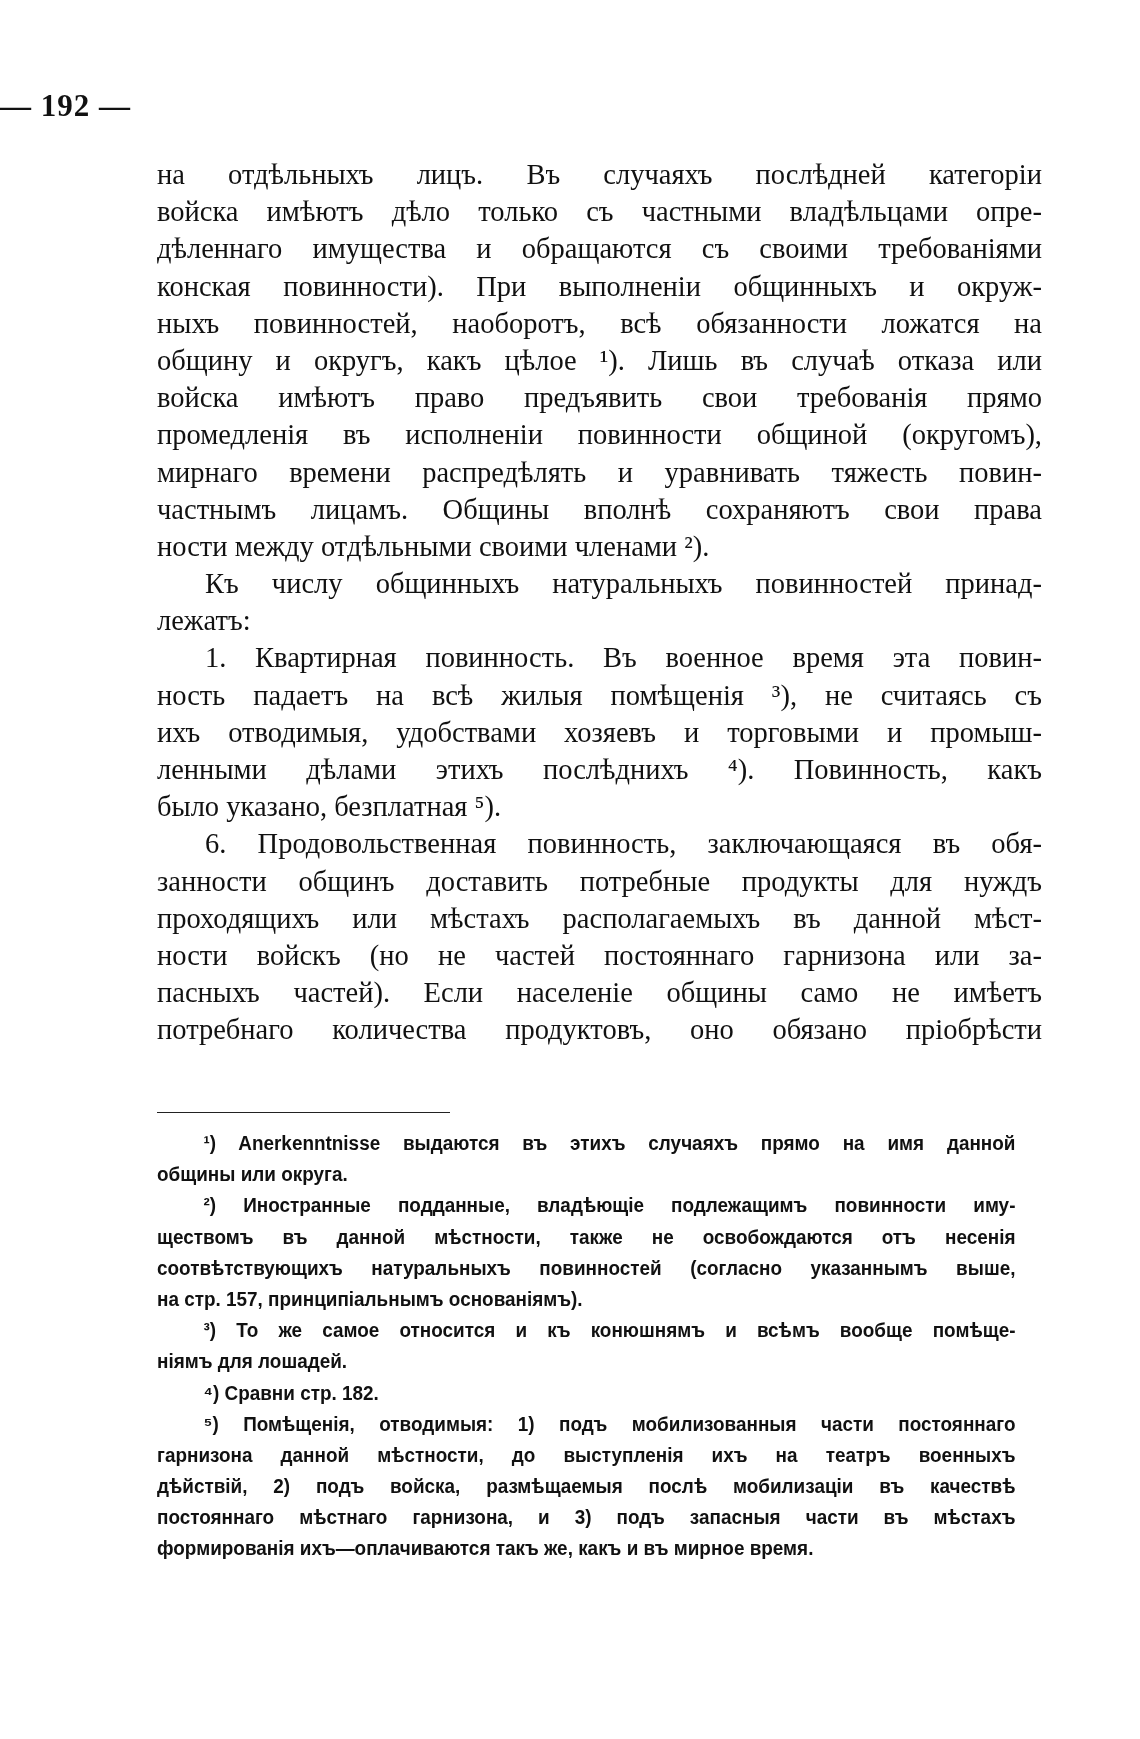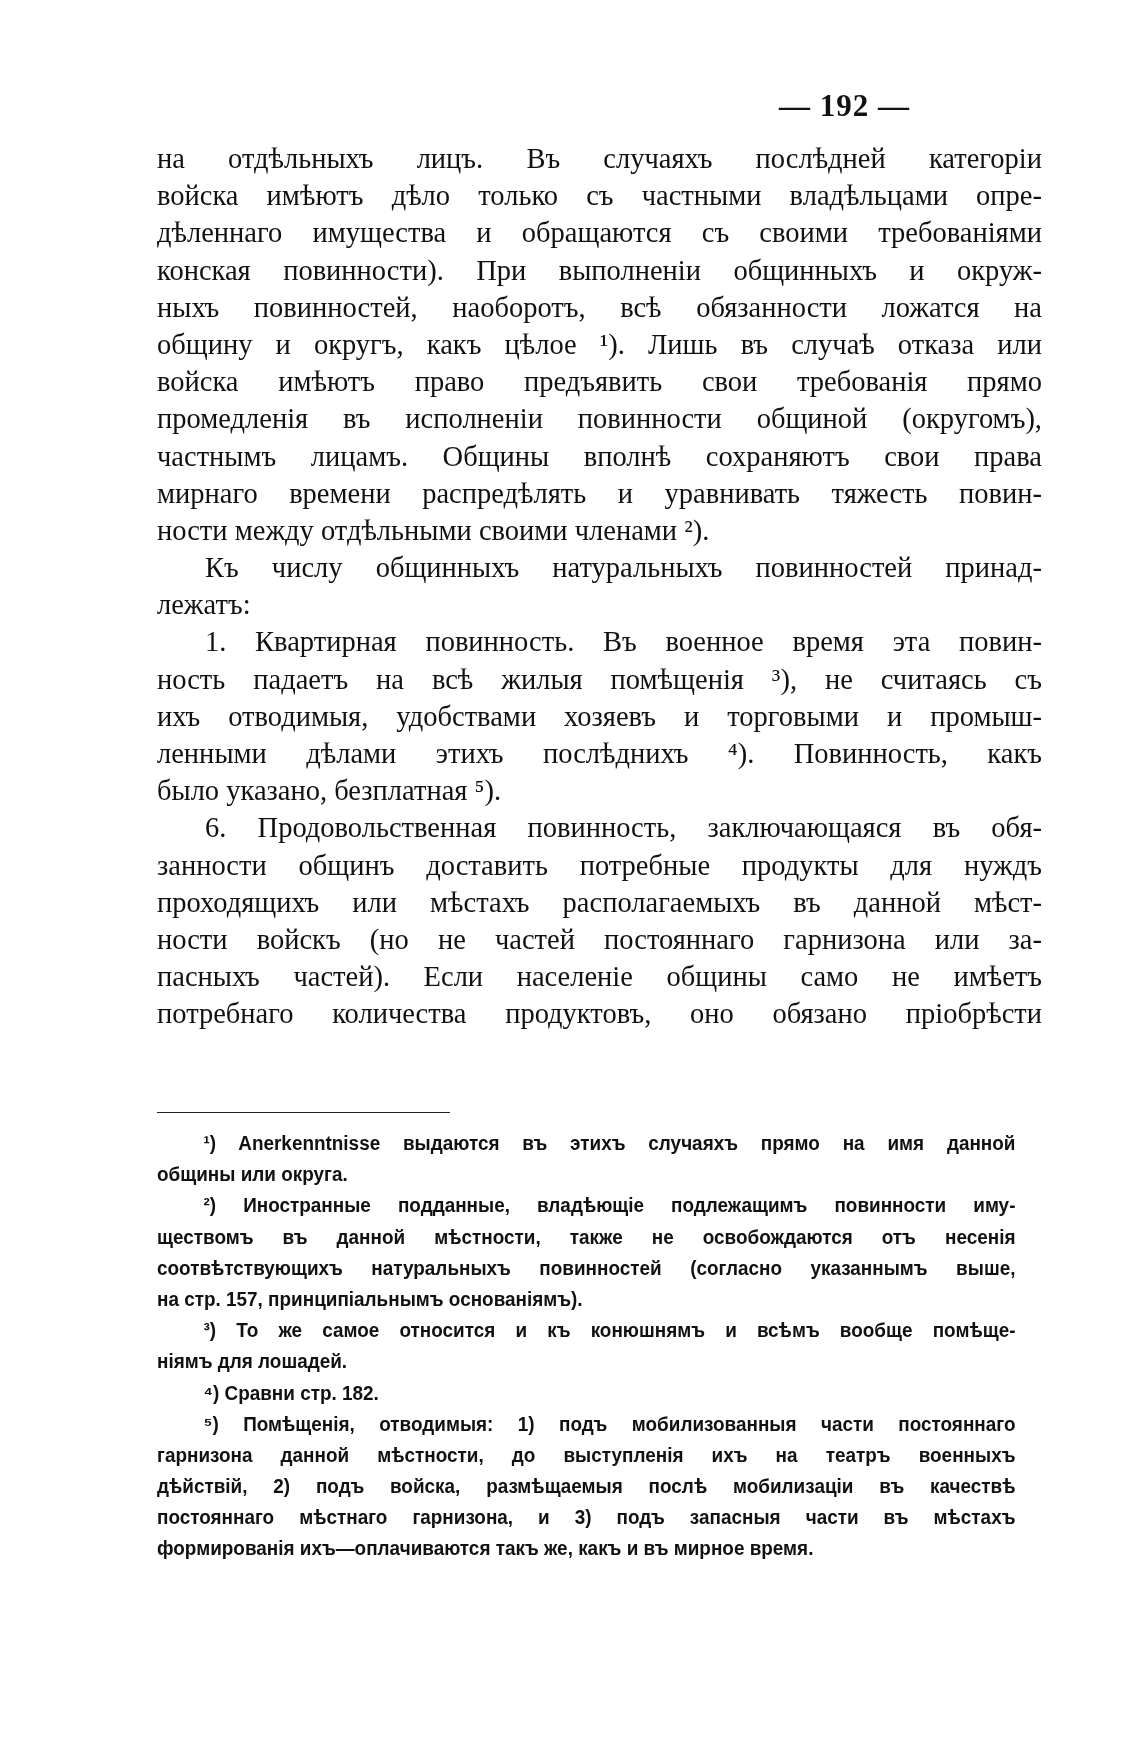--- a/index.html
+++ b/index.html
@@ -1,23 +1,23 @@
 <!DOCTYPE html>
 <html><head>
   <meta charset="utf-8">
   <style>
     html, body { margin: 0; padding: 0; background: #ffffff; }
     body { width: 1140px; height: 1739px; position: relative; overflow: hidden; color: #111; }
     .page-number {
       position: absolute; left: 0; width: 910px; top: 88px;
-      text-align: right; font-family: "Liberation Serif", serif;
+      text-align: left; font-family: "Liberation Serif", serif;
       font-size: 31px; font-weight: bold; letter-spacing: 1px;
     }
     .main {
-      position: absolute; left: 157px; top: 140px; width: 885px;
+      position: absolute; left: 157px; top: 156px; width: 885px;
       font-family: "Liberation Serif", serif; font-size: 28.5px;
       line-height: 37.2px;
     }
     .line { display: block; text-align: justify; text-align-last: justify; white-space: nowrap; height: 37.2px; }
     .line.last { text-align-last: left; }
     .line.indent { padding-left: 48px; }
     .line .inner { display: inline-block; width: 100%; text-align: justify; text-align-last: justify; white-space: normal; }
     .line.last .inner { text-align-last: left; }
     .rule {
       position: absolute; left: 157px; top: 1112px; width: 293px; height: 0;
@@ -38,22 +38,22 @@
 
 <div class="main" id="main-text">
     <div class="line"><span class="inner">на отдѣльныхъ лицъ. Въ случаяхъ послѣдней категоріи</span></div>
     <div class="line"><span class="inner">войска имѣютъ дѣло только съ частными владѣльцами опре-</span></div>
     <div class="line"><span class="inner">дѣленнаго имущества и обращаются съ своими требованіями</span></div>
     <div class="line"><span class="inner">конская повинности). При выполненіи общинныхъ и окруж-</span></div>
     <div class="line"><span class="inner">ныхъ повинностей, наоборотъ, всѣ обязанности ложатся на</span></div>
     <div class="line"><span class="inner">общину и округъ, какъ цѣлое ¹). Лишь въ случаѣ отказа или</span></div>
     <div class="line"><span class="inner">войска имѣютъ право предъявить свои требованія прямо</span></div>
     <div class="line"><span class="inner">промедленія въ исполненіи повинности общиной (округомъ),</span></div>
+    <div class="line"><span class="inner">мирнаго времени распредѣлять и уравнивать тяжесть повин-</span></div>
     <div class="line"><span class="inner">частнымъ лицамъ. Общины вполнѣ сохраняютъ свои права</span></div>
-    <div class="line"><span class="inner">мирнаго времени распредѣлять и уравнивать тяжесть повин-</span></div>
     <div class="line last"><span class="inner">ности между отдѣльными своими членами ²).</span></div>
     <div class="line indent"><span class="inner">Къ числу общинныхъ натуральныхъ повинностей принад-</span></div>
     <div class="line last"><span class="inner">лежатъ:</span></div>
     <div class="line indent"><span class="inner">1. Квартирная повинность. Въ военное время эта повин-</span></div>
     <div class="line"><span class="inner">ность падаетъ на всѣ жилыя помѣщенія ³), не считаясь съ</span></div>
     <div class="line"><span class="inner">ихъ отводимыя, удобствами хозяевъ и торговыми и промыш-</span></div>
     <div class="line"><span class="inner">ленными дѣлами этихъ послѣднихъ ⁴). Повинность, какъ</span></div>
     <div class="line last"><span class="inner">было указано, безплатная ⁵).</span></div>
     <div class="line indent"><span class="inner">6. Продовольственная повинность, заключающаяся въ обя-</span></div>
     <div class="line"><span class="inner">занности общинъ доставить потребные продукты для нуждъ</span></div>

